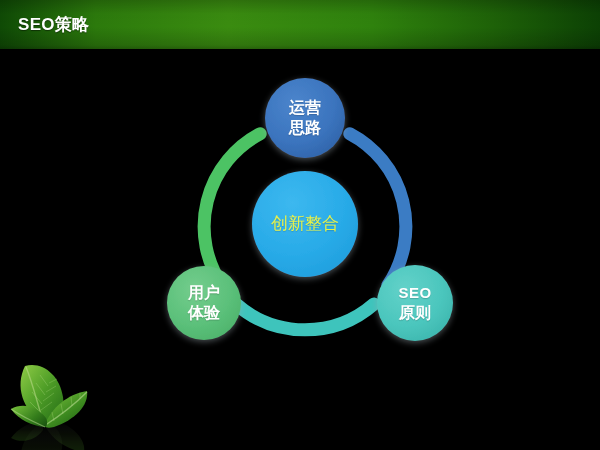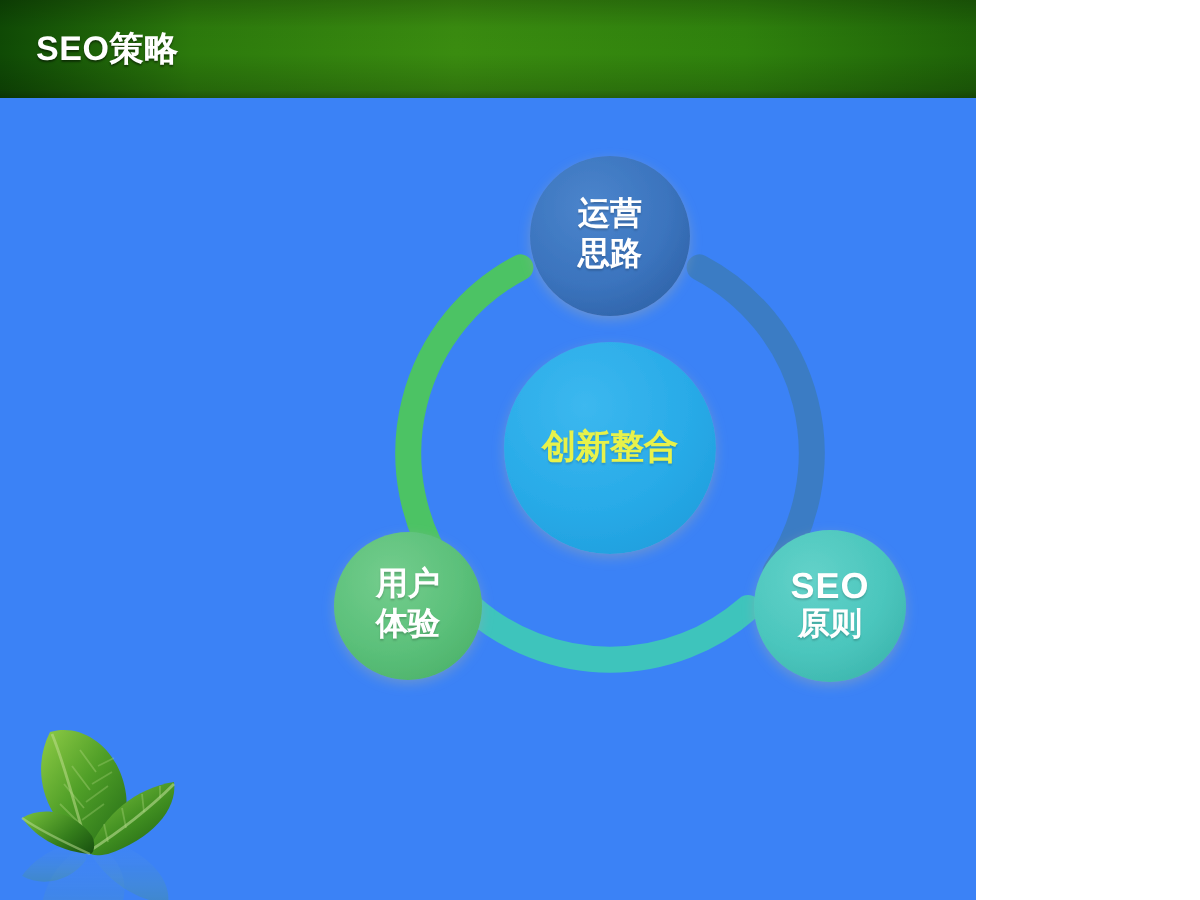--- a/index.html
+++ b/index.html
@@ -12,23 +12,23 @@
     background: #ffffff;
     font-family: "Liberation Sans", "DejaVu Sans", sans-serif;
     overflow: hidden;
     position: relative;
   }
 
   #slide {
     position: absolute;
     left: 0;
     top: 0;
-    width: 488px;
+    width: 600px;
     height: 450px;
-    background: #3b82f6;
+    background: #000000;
     overflow: hidden;
   }
 
   
   #header-bar {
     position: absolute;
     left: 0;
     top: 0;
     width: 600px;
     height: 49px;
@@ -91,27 +91,27 @@
   }
 
   .label-outer {
     color: #ffffff;
     font-weight: bold;
     font-size: 16px;
     line-height: 20px;
     text-shadow: 0 1px 1px rgba(0,0,0,0.18);
   }
   .label-outer .small {
-    font-size: 18px;
+    font-size: 15px;
     letter-spacing: 0.5px;
   }
 
   #center-label {
     color: #e8f24a;
-    font-weight: bold;
+    font-weight: normal;
     font-size: 17px;
     line-height: 26px;
     text-shadow: 0 1px 1px rgba(0,0,0,0.15);
     text-align: center;
   }
 
   
   .circle-hit {
     position: absolute;
     border-radius: 50%;

